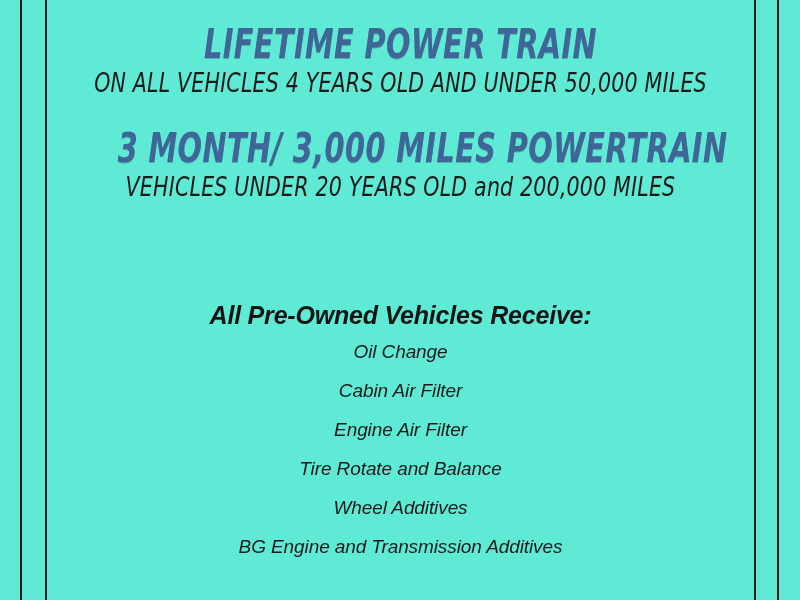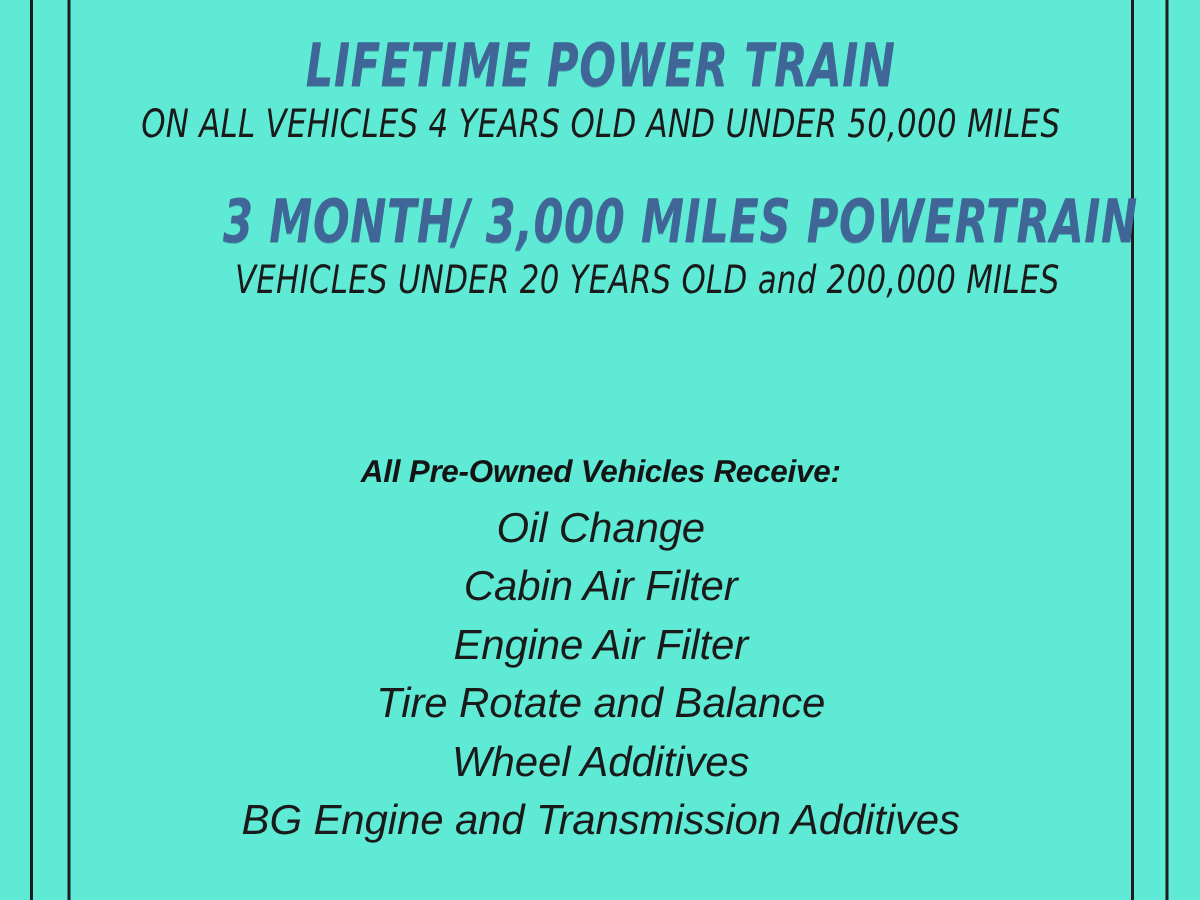--- a/index.html
+++ b/index.html
@@ -41,21 +41,21 @@
     left: 47px;
     top: 0;
     width: 707px;
     height: 600px;
     text-align: center;
   }
 
   
   .warranty-block { width: 100%; }
   .warranty-block.first  { padding-top: 22px; }
-  .warranty-block.second { padding-top: 28px; margin-left: 31px; }
+  .warranty-block.second { padding-top: 28px; }
 
   .warranty-title {
     color: #3f6697;
     font-family: "Liberation Sans Narrow", "DejaVu Sans Condensed", "Liberation Sans", sans-serif;
     font-weight: bold;
     font-size: 40px;
     line-height: 44px;
     letter-spacing: 0.5px;
     transform: scaleX(0.80);
     transform-origin: center center;
@@ -77,34 +77,34 @@
 
   
   .services {
     position: absolute;
     left: 0;
     top: 298px;
     width: 100%;
   }
   .services-heading {
     color: #141414;
-    font-size: 21px;
+    font-size: 25px;
     font-weight: bold;
     line-height: 34px;
     letter-spacing: -0.2px;
     white-space: nowrap;
   }
   .services-list {
     list-style: none;
     margin: 0;
     padding: 0;
   }
   .services-list li {
     color: #1a1a1a;
-    font-size: 28px;
+    font-size: 19px;
     font-weight: 400;
     line-height: 39px;
     letter-spacing: -0.1px;
     white-space: nowrap;
   }
 </style>
 </head>
 <body>
 
 <div class="poster">

